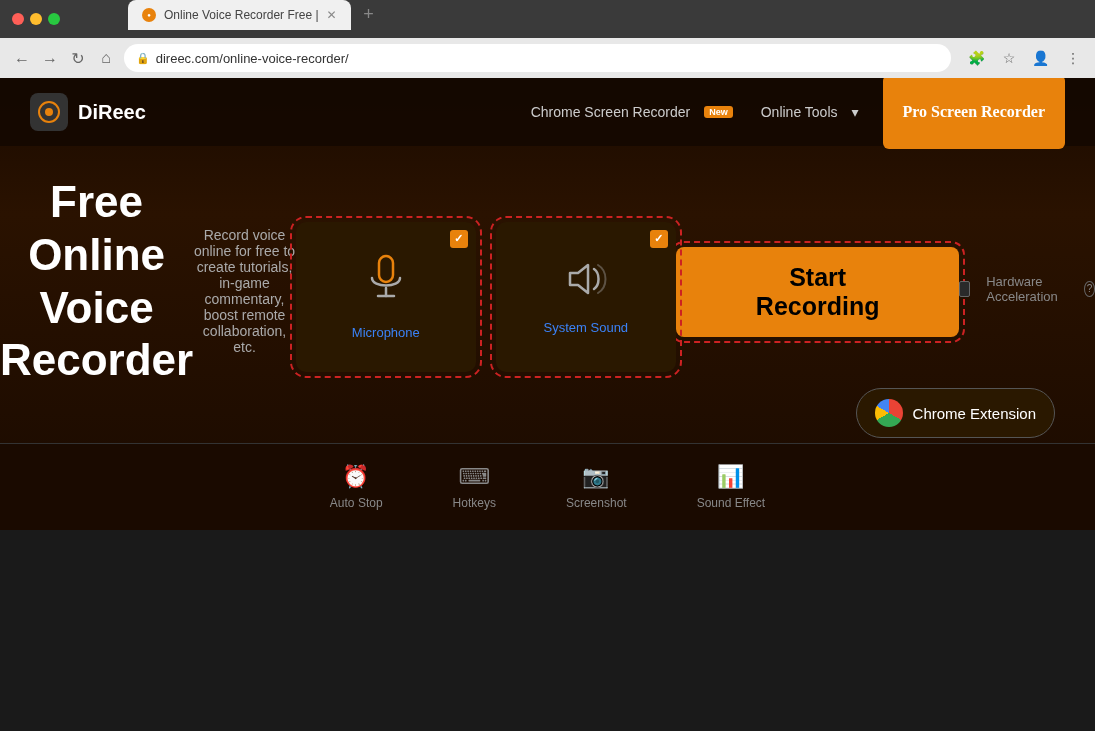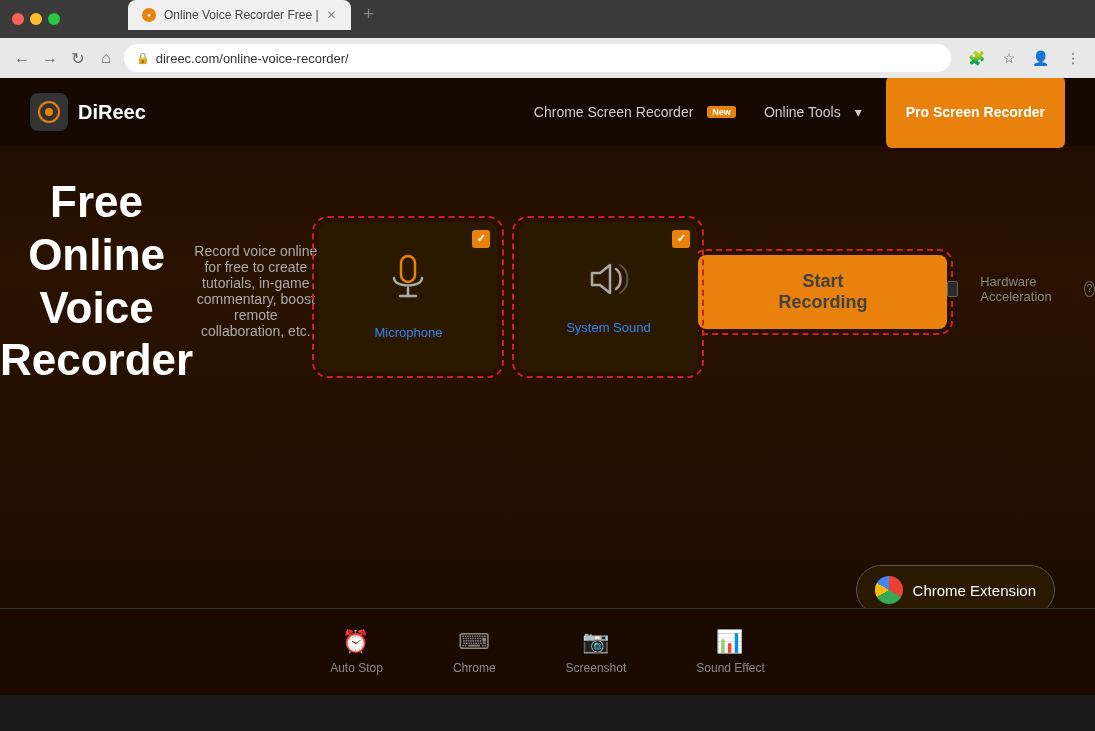--- a/index.html
+++ b/index.html
@@ -19,62 +19,62 @@
     .tab-title { font-size: 12px; color: #444; flex: 1; white-space: nowrap; overflow: hidden; text-overflow: ellipsis; }
     .tab-close { font-size: 12px; color: #888; cursor: pointer; }
     .tab-new { width: 28px; height: 28px; display: flex; align-items: center; justify-content: center; color: #888; font-size: 18px; cursor: pointer; margin-left: 4px; }
     .nav-btn { color: #666; font-size: 16px; cursor: pointer; width: 24px; height: 24px; display: flex; align-items: center; justify-content: center; }
     .url-field { flex: 1; background: white; border-radius: 20px; height: 28px; display: flex; align-items: center; padding: 0 12px; font-size: 13px; color: #333; gap: 6px; }
     .url-lock { color: #666; font-size: 11px; }
     .browser-actions { display: flex; gap: 8px; align-items: center; margin-left: 8px; }
     .browser-action-btn { width: 24px; height: 24px; display: flex; align-items: center; justify-content: center; color: #666; font-size: 14px; cursor: pointer; }
 
     
-    .website { background: linear-gradient(180deg, #1a0a00 0%, #2a1200 30%, #1a0a00 100%); width: 100%; height: 617px; position: relative; overflow: hidden; }
+    .website { background: linear-gradient(180deg, #1a0a00 0%, #2a1200 30%, #1a0a00 100%); width: 100%; height: 452px; position: relative; overflow: hidden; }
 
     
     .site-nav { display: flex; align-items: center; padding: 0 30px; height: 68px; background: rgba(20,8,0,0.9); }
     .logo { display: flex; align-items: center; gap: 10px; }
     .logo-icon { width: 38px; height: 38px; background: #333; border-radius: 8px; display: flex; align-items: center; justify-content: center; }
     .logo-icon-inner { width: 22px; height: 22px; border-radius: 50%; border: 2.5px solid #e8820c; display: flex; align-items: center; justify-content: center; }
     .logo-icon-dot { width: 8px; height: 8px; background: #e8820c; border-radius: 50%; }
     .logo-text { color: white; font-size: 20px; font-weight: 600; }
     .nav-links { display: flex; align-items: center; gap: 28px; margin-left: auto; margin-right: 24px; }
     .nav-link { color: #ccc; font-size: 14px; cursor: pointer; display: flex; align-items: center; gap: 14px; }
     .nav-badge { background: #e8820c; color: white; font-size: 9px; font-weight: bold; padding: 1px 5px; border-radius: 3px; }
-    .nav-cta { background: #e8820c; color: white; font-size: 14px; font-weight: 600; padding: 28px 20px; border-radius: 6px; cursor: pointer; border: none; }
+    .nav-cta { background: #e8820c; color: white; font-size: 16px; font-weight: 600; padding: 28px 20px; border-radius: 6px; cursor: pointer; border: none; font-family: Liberation Serif, serif; }
 
     
     .hero { display: flex; flex-direction: row; align-items: center; padding-top: 30px; }
     .hero-title { color: white; font-size: 44px; font-weight: 800; text-align: center; line-height: 1.2; }
     .hero-subtitle { color: #aaa; font-size: 14px; text-align: center; margin-top: 18px; max-width: 600px; }
 
     
     .recording-options { display: flex; gap: 20px; margin-top: 30px; justify-content: center; }
     .option-card { width: 180px; height: 150px; background: #2a1800; border-radius: 10px; display: flex; flex-direction: column; align-items: center; justify-content: center; gap: 12px; position: relative; cursor: pointer; outline: 2px dashed #cc2222; outline-offset: 4px; }
     .option-check { position: absolute; top: 8px; right: 8px; width: 18px; height: 18px; background: #e8820c; border-radius: 3px; display: flex; align-items: center; justify-content: center; }
     .option-check::after { content: '✓'; color: white; font-size: 11px; font-weight: bold; }
     .option-icon { font-size: 38px; color: #e8820c; }
     .option-label { color: #3b82f6; font-size: 13px; }
 
     
     .mic-icon { color: #e8820c; }
     .sound-icon { color: #999; }
 
     
     .record-btn-wrapper { margin-top: 20px; outline: 2px dashed #cc2222; outline-offset: 4px; border-radius: 8px; }
-    .record-btn { background: #e8820c; color: #404040; font-size: 18px; font-weight: 700; padding: 16px 80px; border-radius: 8px; border: none; cursor: pointer; display: block; }
-
-    
-    .hw-accel { display: flex; align-items: center; gap: 22px; margin-top: 14px; color: #888; font-size: 13px; }
+    .record-btn { background: #e8820c; color: #000000; font-size: 25px; font-weight: 700; padding: 16px 80px; border-radius: 8px; border: none; cursor: pointer; display: block; }
+
+    
+    .hw-accel { display: flex; align-items: center; gap: 16px; margin-top: 14px; color: #888; font-size: 13px; }
     .hw-checkbox { width: 16px; height: 16px; border: 1.5px solid #666; background: #2a2a2a; border-radius: 2px; }
     .hw-help { width: 16px; height: 16px; border: 1.5px solid #666; border-radius: 50%; display: flex; align-items: center; justify-content: center; font-size: 10px; color: #888; }
 
     
-    .chrome-ext-btn { position: absolute; right: 40px; bottom: 80px; background: #2a1800; border: 1.5px solid #555; border-radius: 30px; padding: 10px 18px; display: flex; align-items: center; gap: 10px; cursor: pointer; }
+    .chrome-ext-btn { position: absolute; right: 40px; bottom: 92px; background: #2a1800; border: 1.5px solid #555; border-radius: 30px; padding: 10px 18px; display: flex; align-items: center; gap: 10px; cursor: pointer; }
     .chrome-icon { width: 28px; height: 28px; border-radius: 50%; background: conic-gradient(#ea4335 0deg 120deg, #34a853 120deg 240deg, #fbbc05 240deg 300deg, #4285f4 300deg 360deg); }
     .chrome-ext-text { color: white; font-size: 15px; font-weight: 500; }
 
     
     .features-bar { display: flex; justify-content: center; gap: 70px; padding: 20px 0; border-top: 1px solid #333; position: absolute; bottom: 0; width: 100%; background: #1a0a00; }
     .feature-item { display: flex; flex-direction: column; align-items: center; gap: 6px; }
     .feature-icon { font-size: 22px; color: #888; }
     .feature-label { color: #888; font-size: 12px; }
 
     
@@ -195,21 +195,21 @@
     <span class="chrome-ext-text">Chrome Extension</span>
   </div>
 
   <div class="features-bar">
     <div class="feature-item">
       <span class="feature-icon">⏰</span>
       <span class="feature-label">Auto Stop</span>
     </div>
     <div class="feature-item">
       <span class="feature-icon">⌨</span>
-      <span class="feature-label">Chrome</span>
+      <span class="feature-label">Hotkeys</span>
     </div>
     <div class="feature-item">
       <span class="feature-icon">📷</span>
       <span class="feature-label">Screenshot</span>
     </div>
     <div class="feature-item">
       <span class="feature-icon">📊</span>
       <span class="feature-label">Sound Effect</span>
     </div>
   </div>

